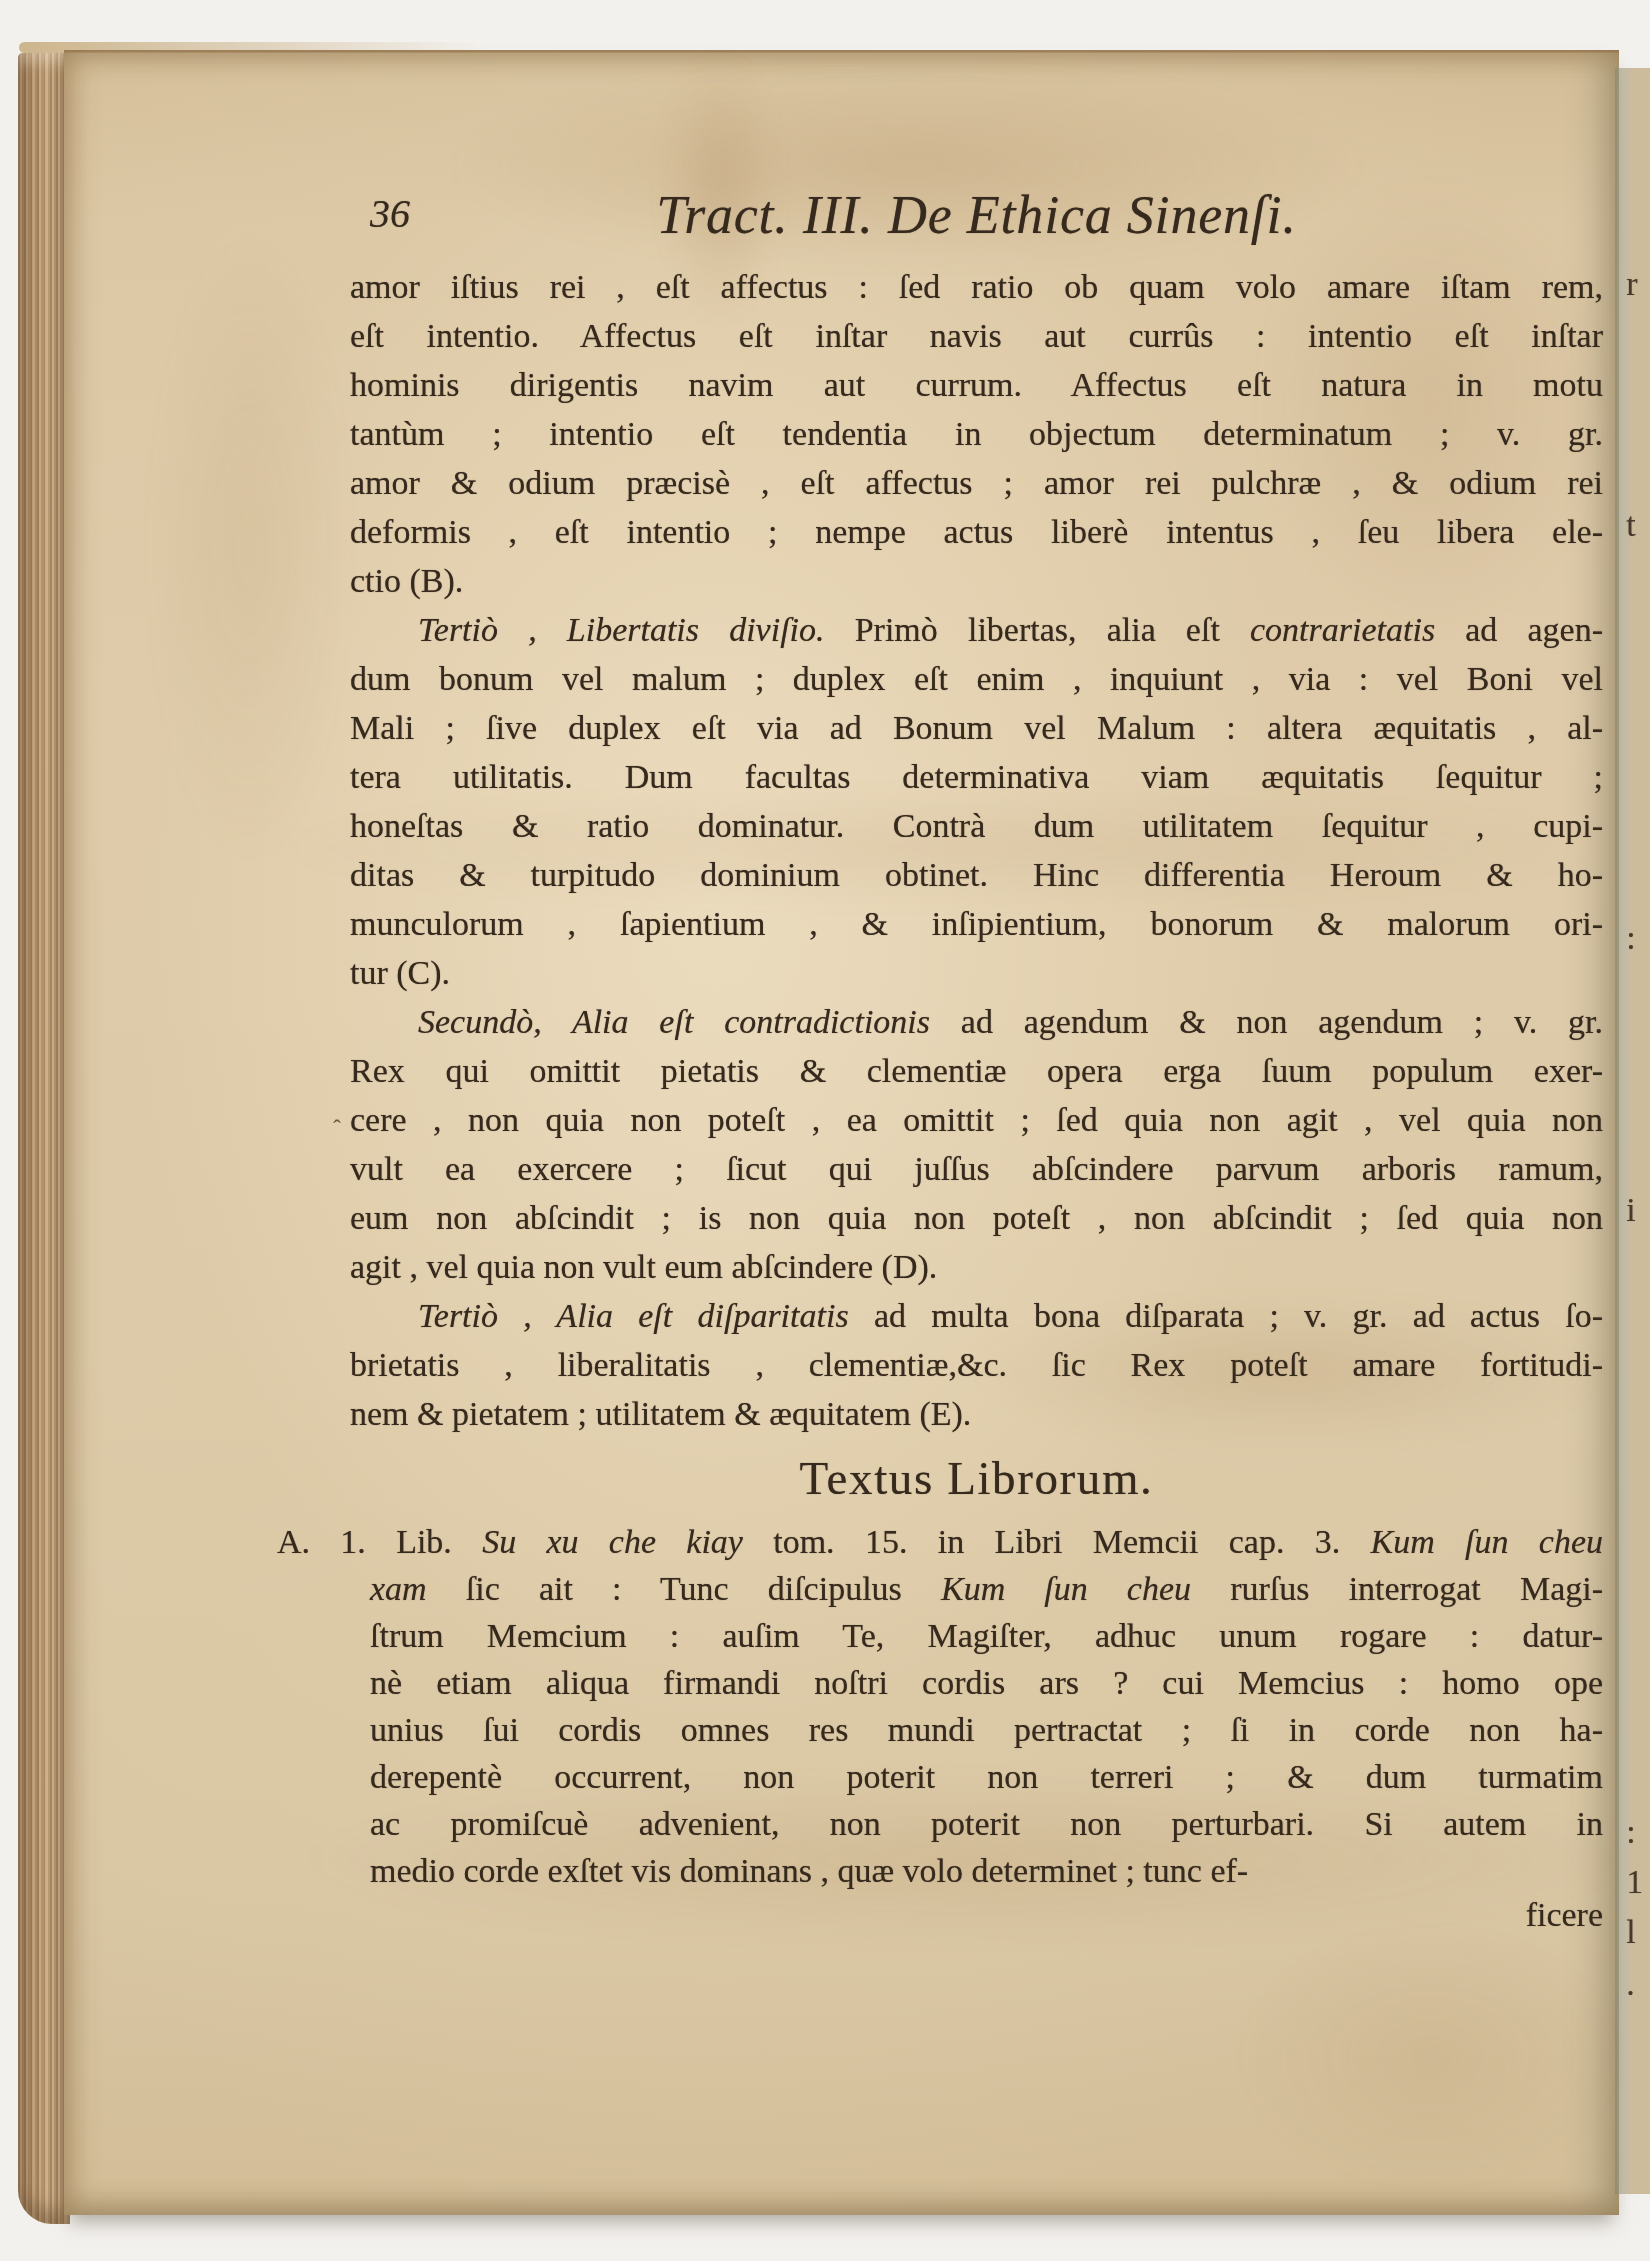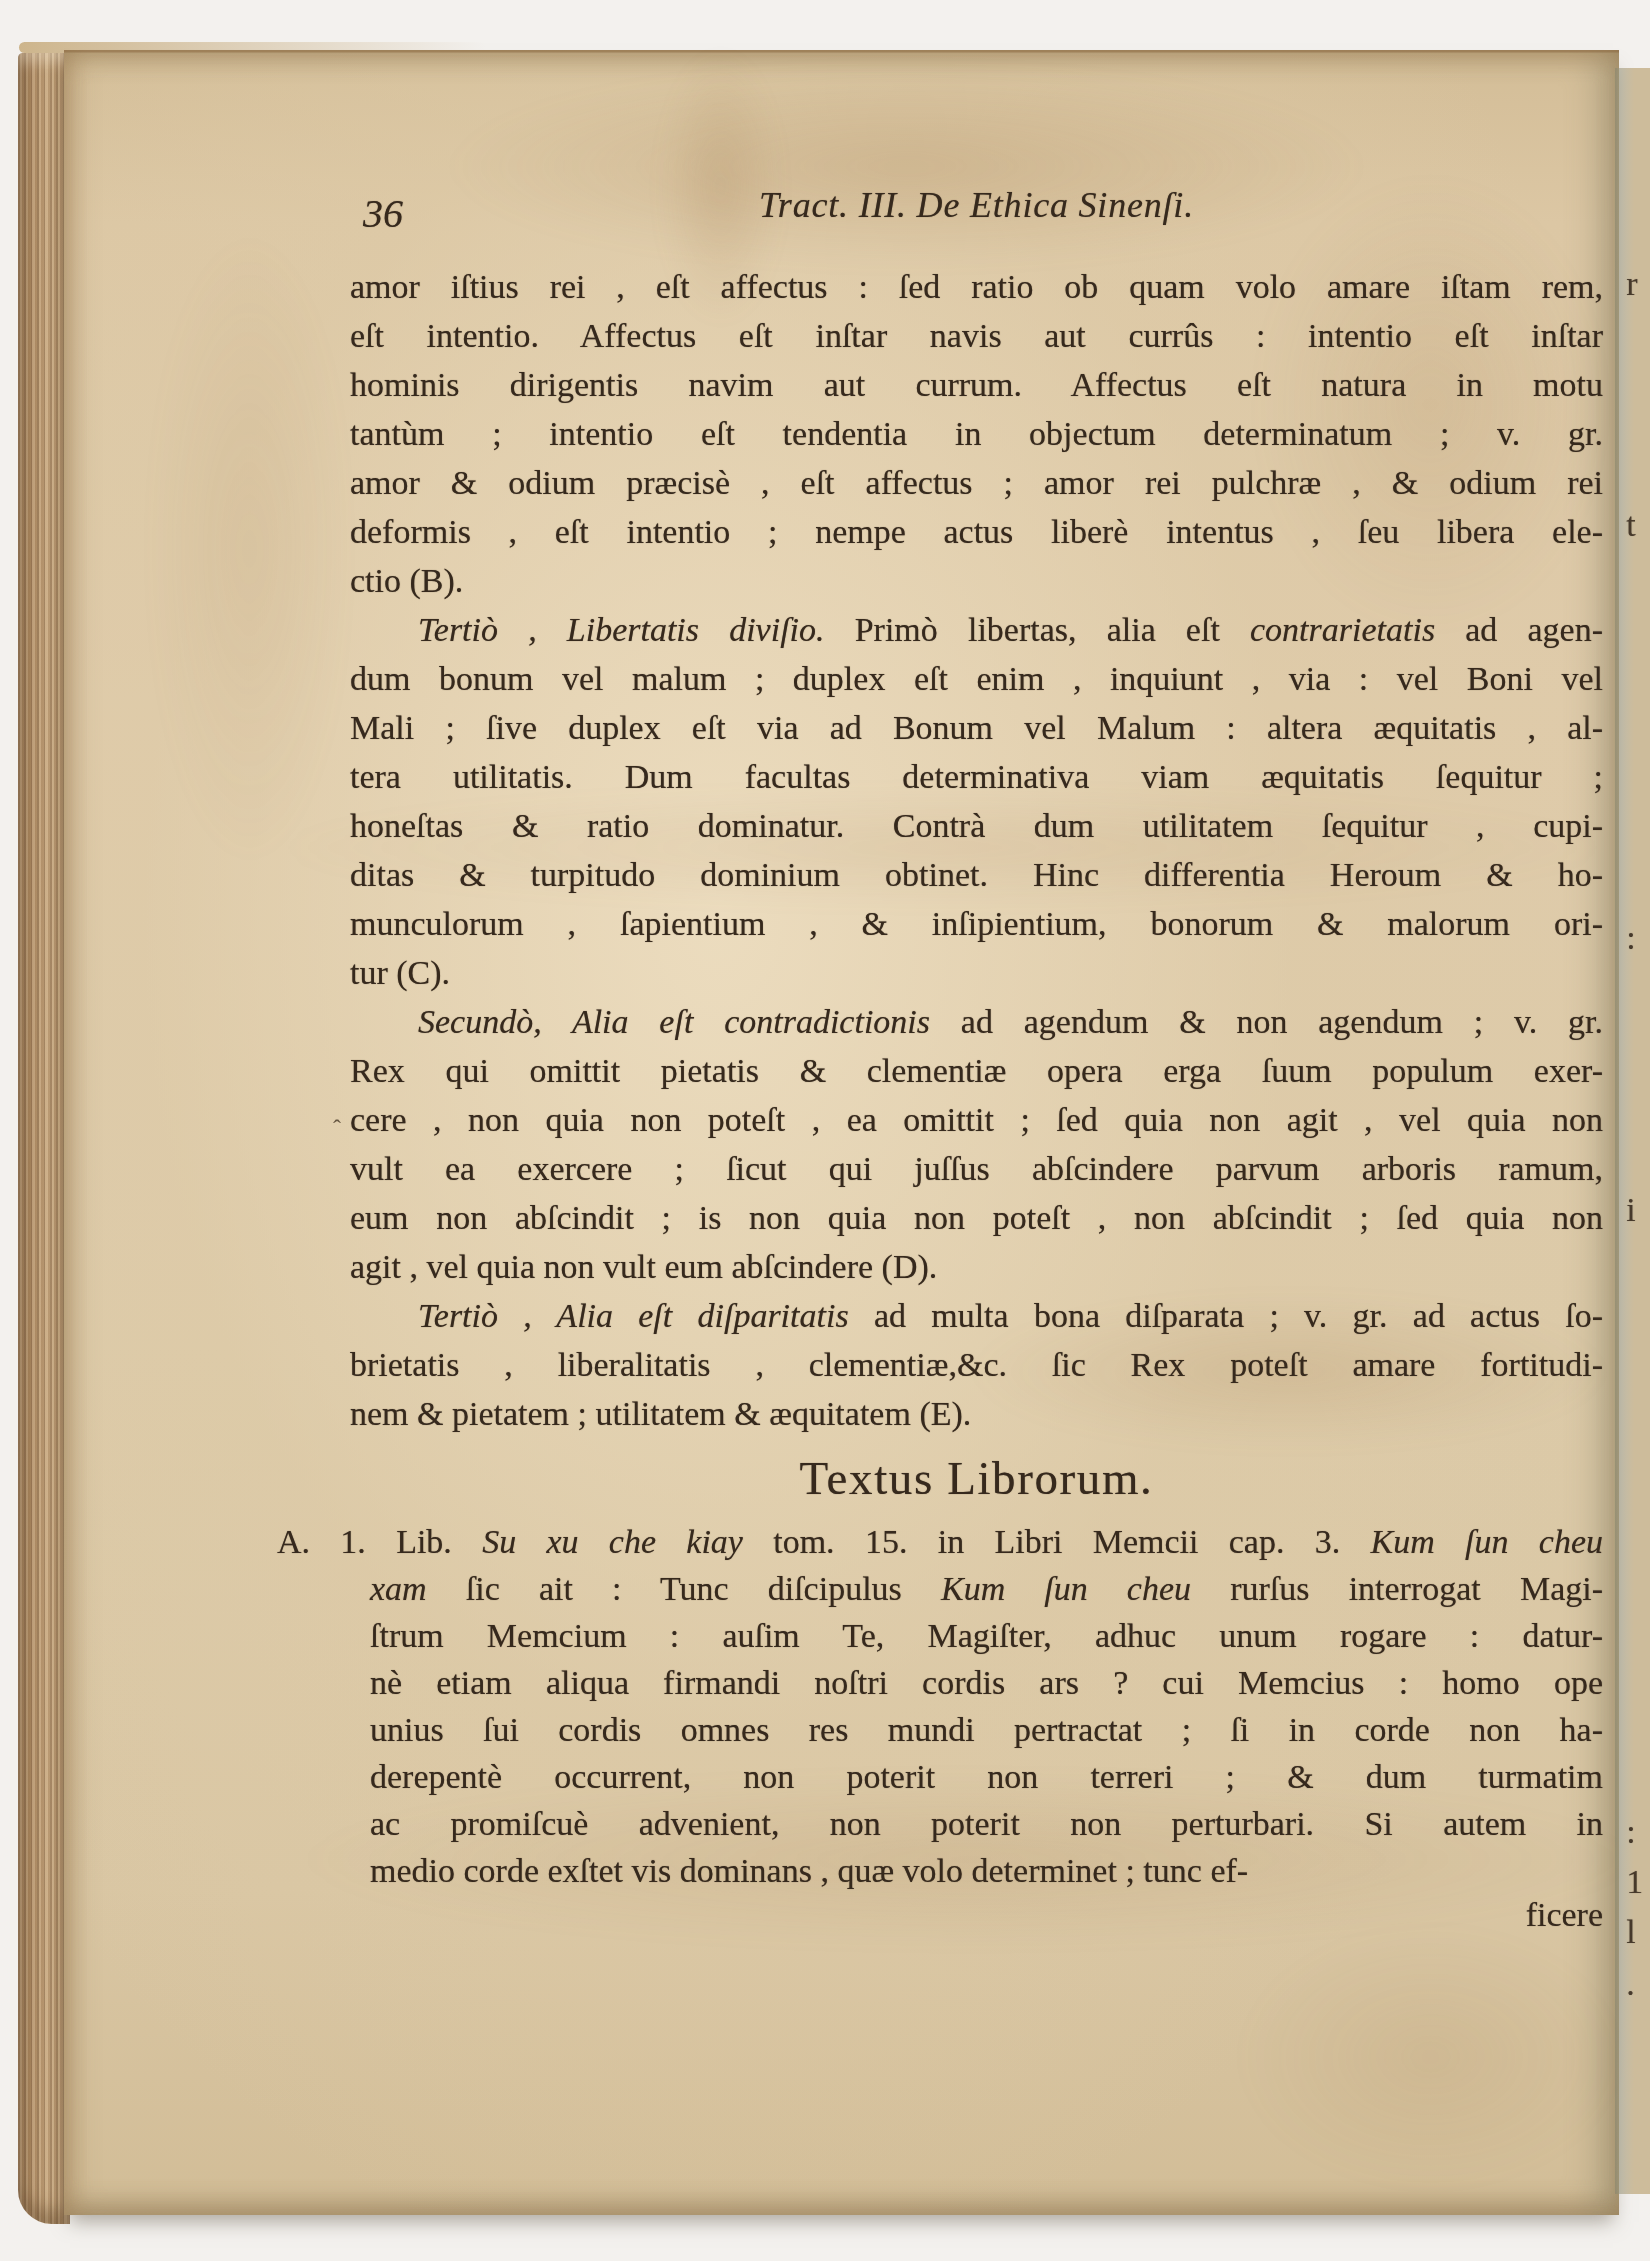--- a/index.html
+++ b/index.html
@@ -54,22 +54,22 @@
   .s6{left:242px;top:1725px;width:1330px;height:169px;background:radial-gradient(ellipse,rgba(148,106,58,.13),rgba(148,106,58,0) 72%);}
   .s7{left:1177px;top:1878px;width:379px;height:258px;background:radial-gradient(ellipse,rgba(150,110,62,.10),rgba(150,110,62,0) 72%);}
   .s8{left:89px;top:193px;width:193px;height:612px;background:radial-gradient(ellipse,rgba(150,110,62,.09),rgba(150,110,62,0) 75%);}
 
   
   .header-row{
     position:absolute;left:286px;top:134px;width:1253px;height:64px;
     color:var(--ink,#36291d);
     text-shadow:0 0 1px rgba(54,41,29,.6);
   }
-  .page-number{position:absolute;left:13px;top:6.4px;font-style:italic;font-size:40px;}
-  .running-title{display:block;text-align:center;font-style:italic;font-size:36px;letter-spacing:0.8px;}
+  .page-number{position:absolute;left:20px;top:6.4px;font-style:italic;font-size:40px;}
+  .running-title{display:block;text-align:center;font-style:italic;font-size:54px;letter-spacing:0.8px;}
 
   
   .text-column{
     position:absolute;left:286px;top:212px;width:1253px;
     color:var(--ink,#36291d);
     font-size:34px;
     text-shadow:0 0 1px rgba(54,41,29,.6);
   }
   .para{position:relative;}
   .line{

